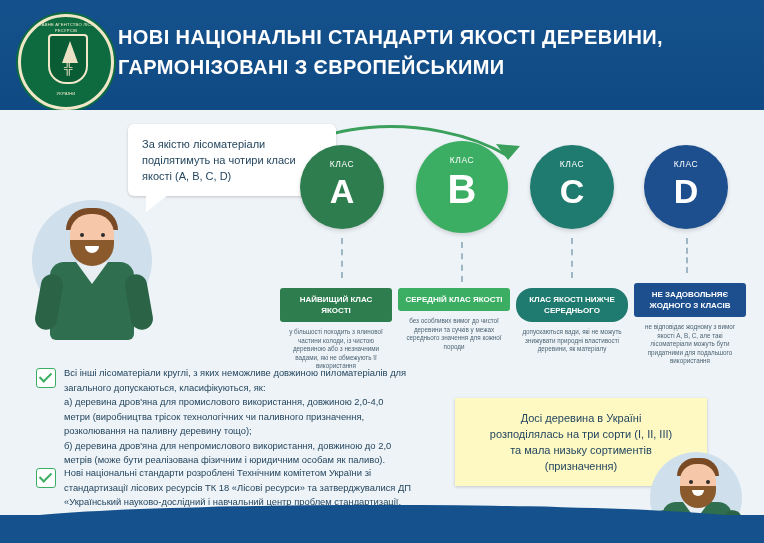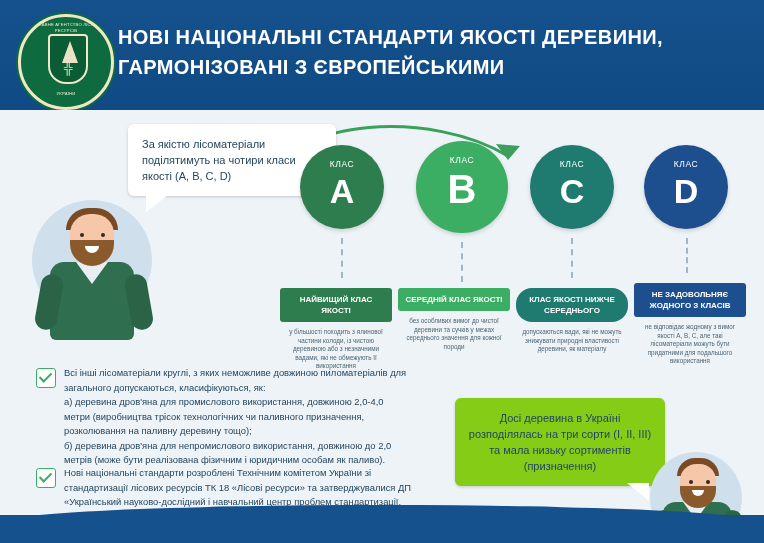--- a/index.html
+++ b/index.html
@@ -78,21 +78,21 @@
     font-size:11px;color:#24465f;line-height:16px;
   }
   .bubble .tail{
     position:absolute;left:18px;bottom:-16px;width:0;height:0;
     border-left:0 solid transparent;
     border-right:26px solid transparent;
     border-top:20px solid #ffffff;
   }
   .bubble2{
     position:absolute;left:455px;top:398px;width:190px;
-    background:#84cc16;border-radius:6px;padding:12px 10px;
+    background:#fef9c3;border-radius:0;padding:12px 31px;
     box-shadow:0 1px 3px rgba(0,0,0,.18);
     font-size:11px;color:#24465f;line-height:16px;text-align:center;
   }
   .bubble2 .tail{
     position:absolute;right:16px;bottom:-15px;width:0;height:0;
     border-left:22px solid transparent;border-right:0 solid transparent;
     border-top:18px solid #ffffff;
   }
   
   .char{position:absolute;}

